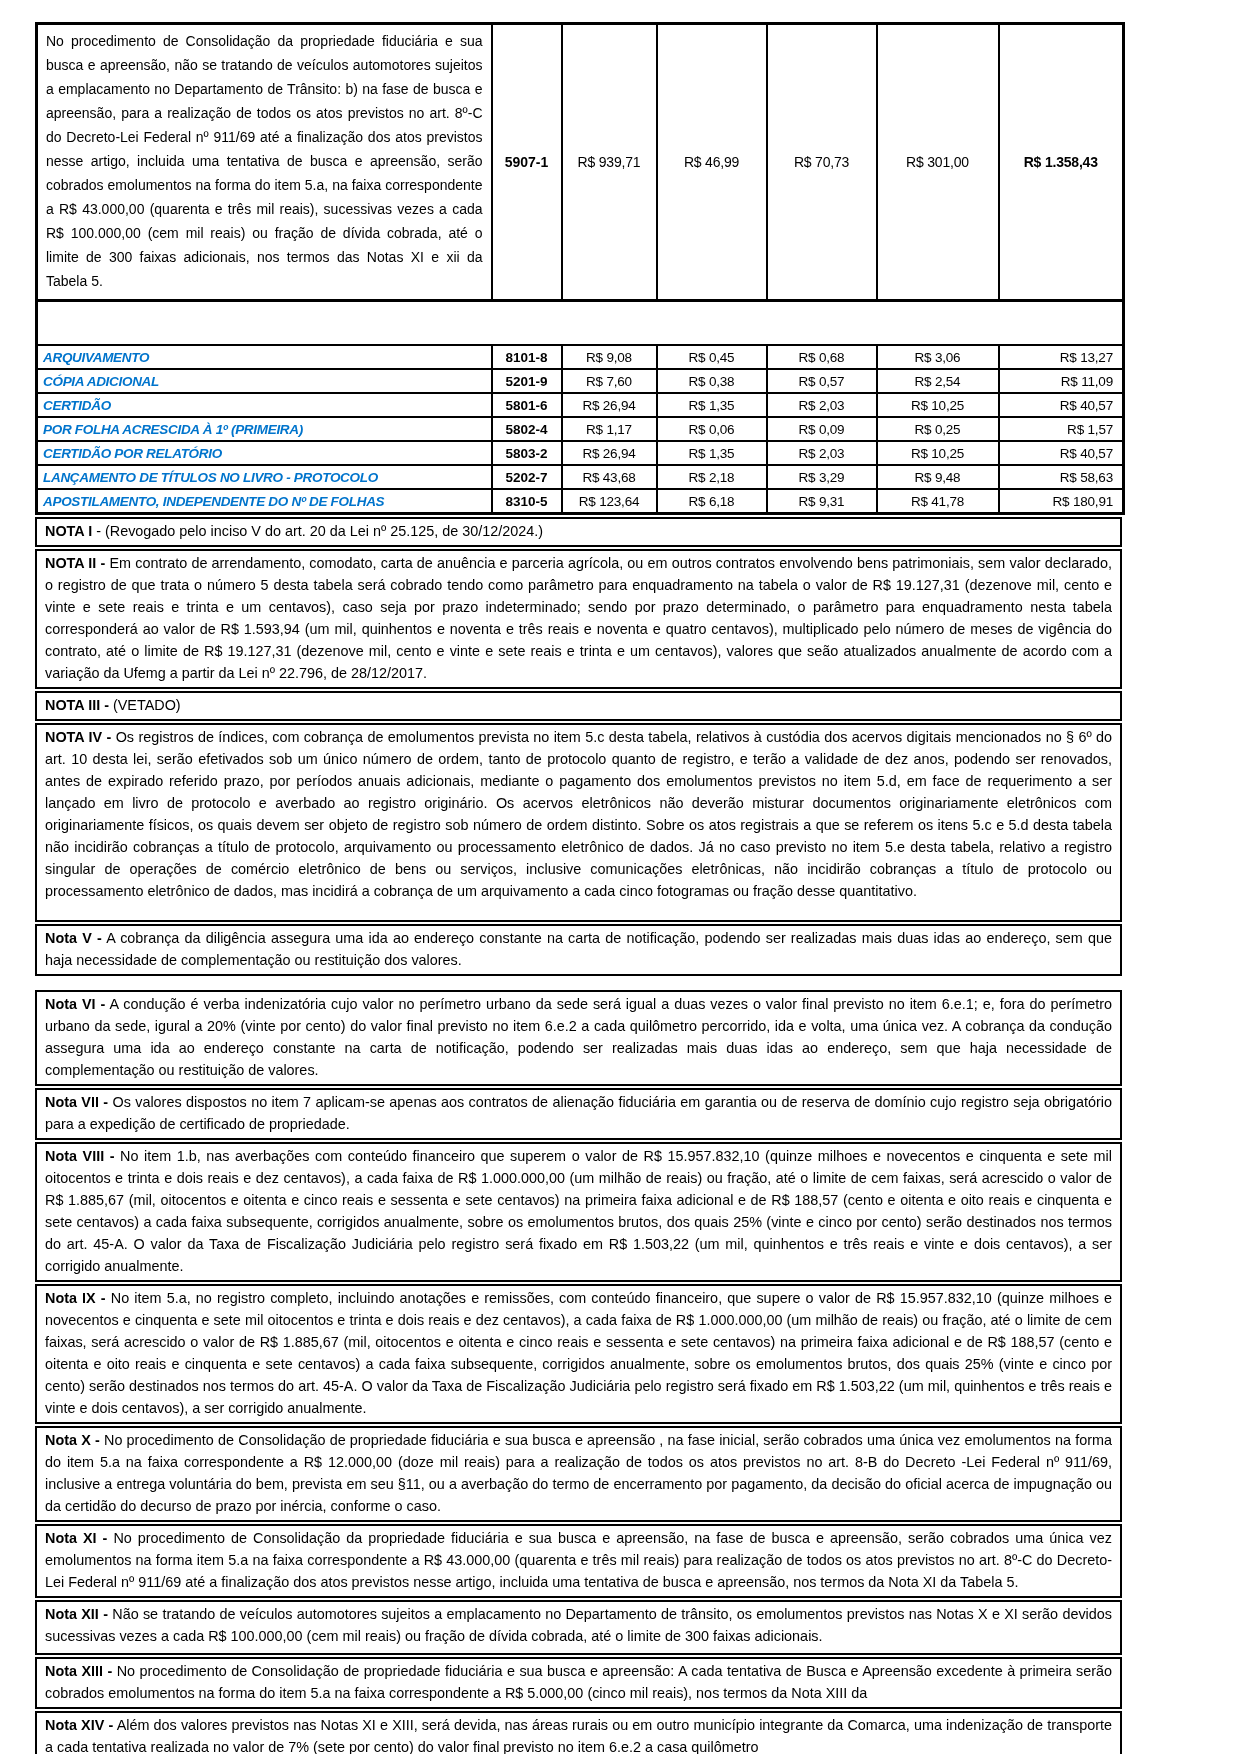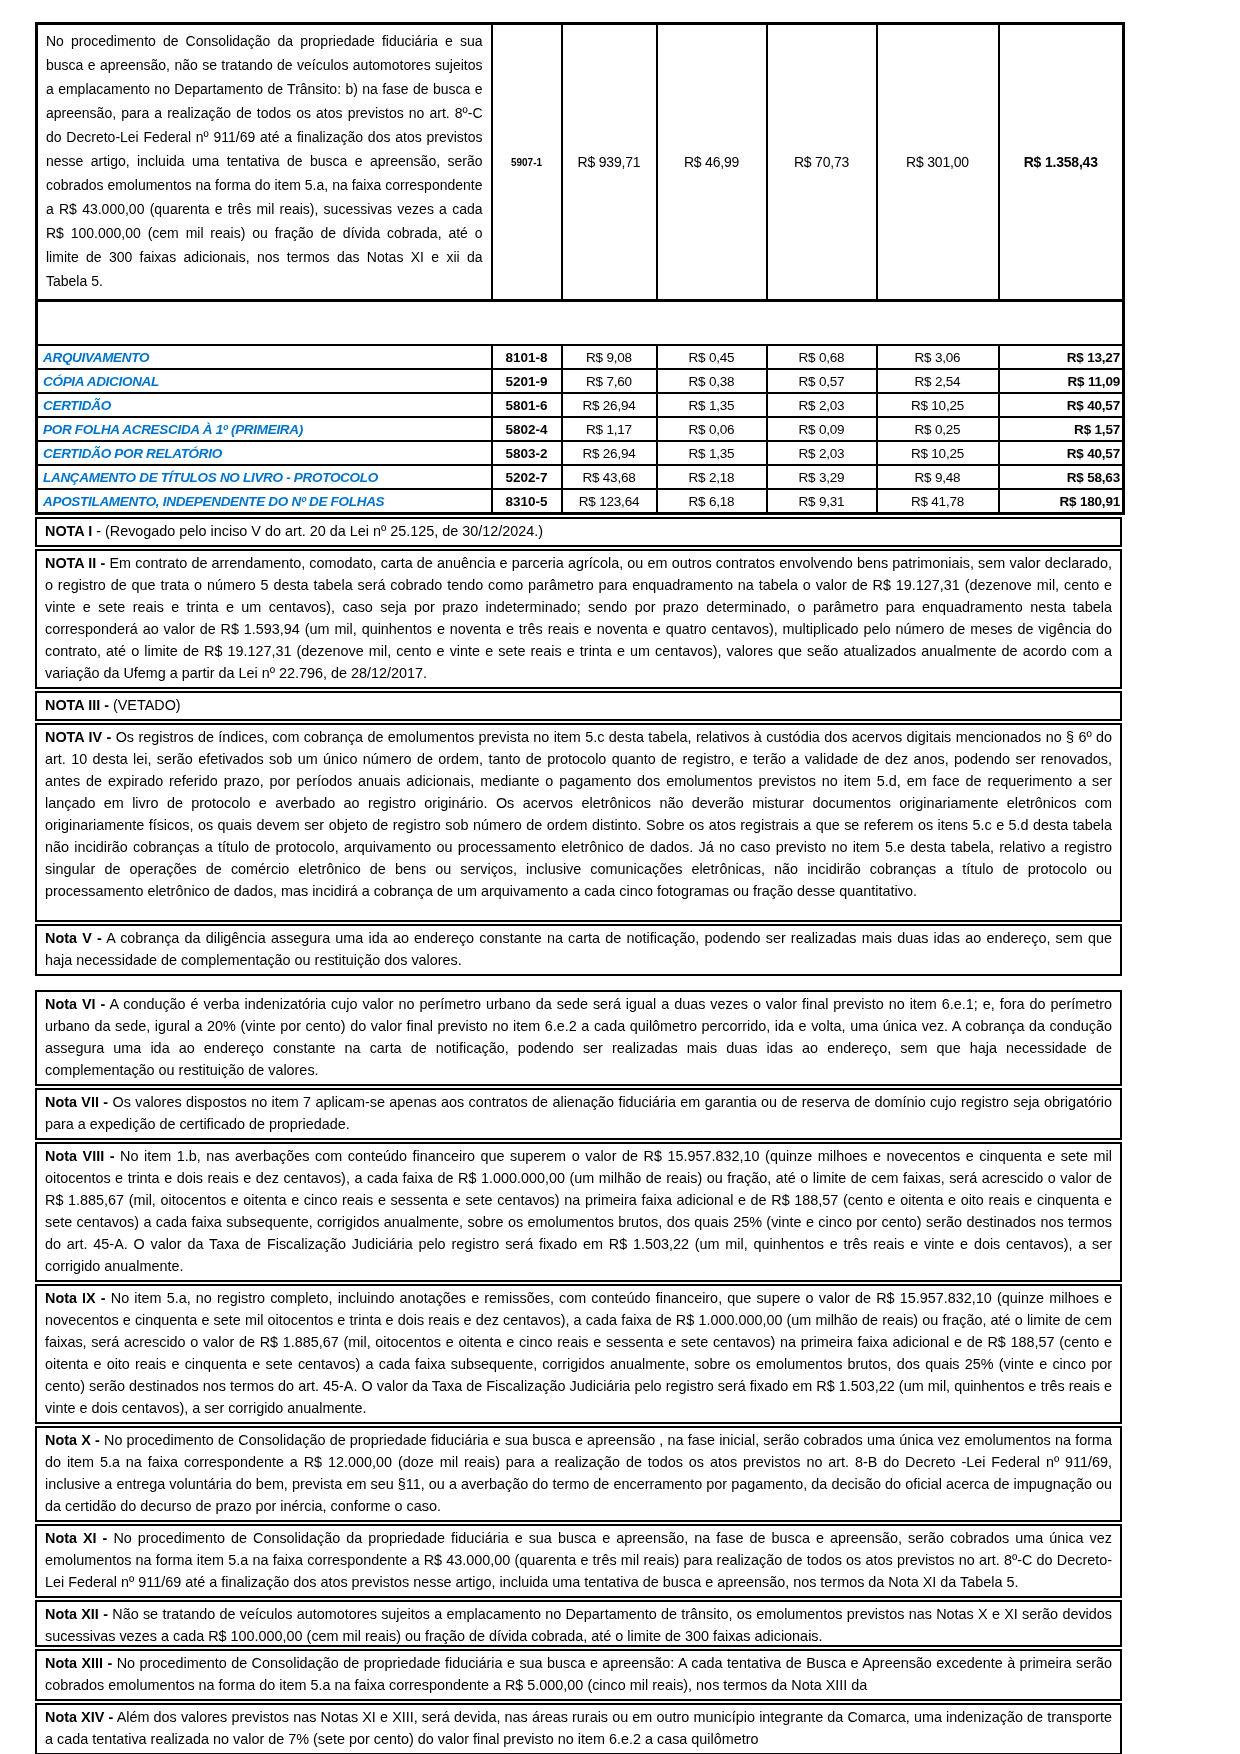--- a/index.html
+++ b/index.html
@@ -3,41 +3,41 @@
 <meta charset="utf-8">
 <style>
   html,body{margin:0;padding:0;background:#ffffff;width:1240px;height:1754px;overflow:hidden;}
   body{font-family:"Liberation Sans","DejaVu Sans",sans-serif;color:#000;}
   .page{width:1087px;margin:22px 0 0 35px;}
 
   table.fee{border-collapse:collapse;width:1087px;table-layout:fixed;border:3px solid #000;}
   table.fee td{border:2px solid #000;vertical-align:middle;overflow:hidden;}
 
   td.desc{padding:4px 8px 6px 8px;text-align:justify;font-size:14px;line-height:24px;vertical-align:top;}
-  td.codecell{font-weight:bold;text-align:center;font-size:10px;}
+  td.codecell{font-weight:bold;text-align:center;font-size:14px;}
   td.valcell{text-align:center;font-size:14px;letter-spacing:-0.2px;}
-  td.totcell{text-align:right;font-weight:bold;font-size:14px;padding-right:2px;letter-spacing:-0.2px;}
+  td.totcell{text-align:right;font-weight:normal;font-size:14px;padding-right:9px;letter-spacing:-0.2px;}
   tr.mainrow td{height:262px;}
   tr.mainrow td.desc{height:auto;}
   tr.mainrow td{border-bottom:3px solid #000;}
 
   tr.spacer td{height:40px;border-left:none;border-right:none;}
 
   tr.feerow td{height:20px;}
   tr.feerow td.label{color:#0074CC;font-style:italic;font-weight:bold;font-size:13.5px;
       padding-left:5px;letter-spacing:-0.3px;white-space:nowrap;}
   tr.feerow td.valcell, tr.feerow td.totcell{font-size:13.5px;}
   tr.feerow td.codecell{font-size:13.5px;}
 
   .note{border:2px solid #000;margin-top:2px;padding:1px 8px 3px 8px;
         font-size:14.4px;line-height:22px;text-align:justify;}
   .note b{font-weight:bold;}
   .note.gap{margin-top:14px;}
   .note.clip{height:194px;overflow:hidden;padding-bottom:0;}
-  .note.clip2{height:42px;overflow:hidden;padding-bottom:0;}
+  .note.clip2{height:42px;overflow:hidden;padding-bottom:8px;}
 </style>
 </head>
 <body>
 
 <div class="page">
 
   <table class="fee">
     <colgroup>
       <col style="width:455px">
         <col style="width:70px">

